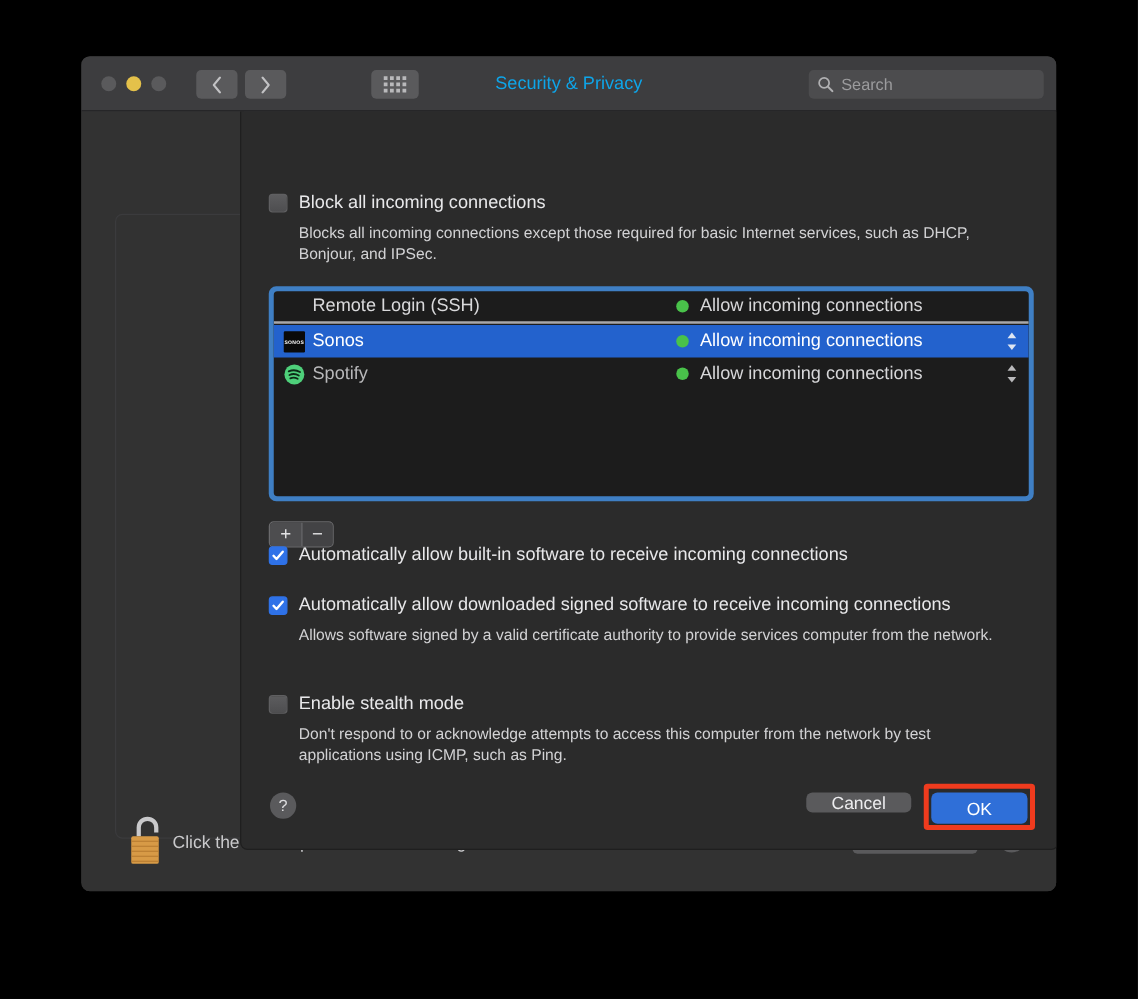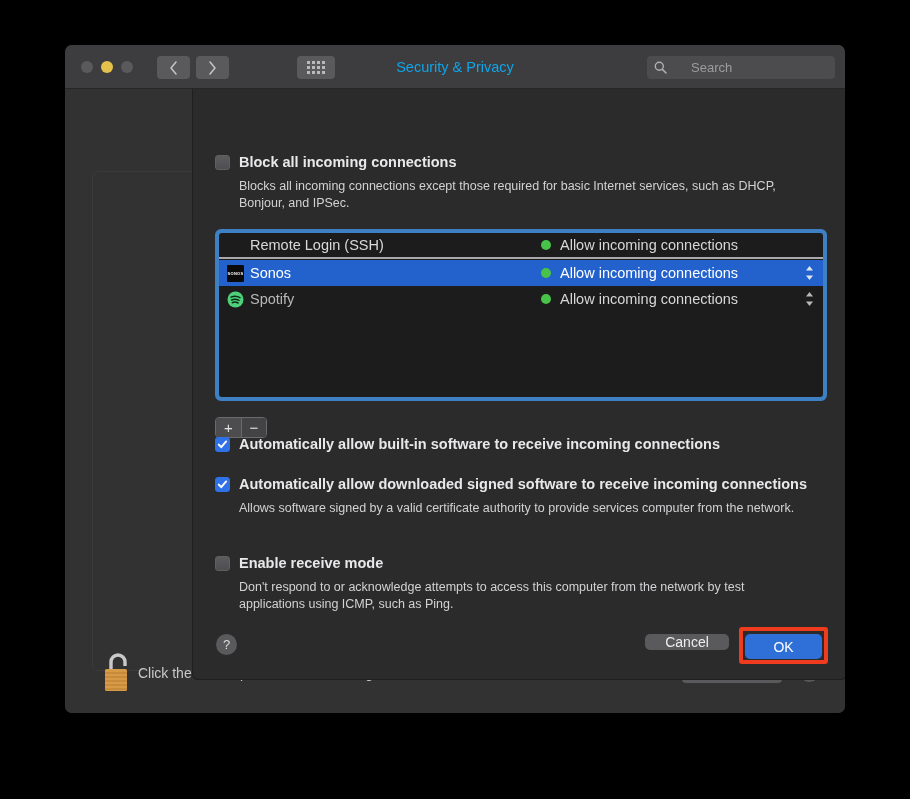--- a/index.html
+++ b/index.html
@@ -52,21 +52,21 @@
 
   .wintitle {
     position: absolute; left: 0; top: 0; width: 100%; height: 44px;
     display: flex; align-items: center; justify-content: center;
     color: #0ea5e9; font-size: 14.5px;
   }
   .searchbox {
     position: absolute; right: 10px; top: 11px;
     width: 188px; height: 23px;
     background: #4c4c4e; border-radius: 4px;
-    display: flex; align-items: center; padding-left: 7px; gap: 24px;
+    display: flex; align-items: center; padding-left: 7px; gap: 6px;
   }
   .searchbox .ph { color: #9c9c9e; font-size: 13px; }
 
   
   .backpane {
     position: absolute; left: 0; top: 44px;
     width: 780px; height: 624px;
     background: #323232;
   }
   .backpane-inner {
@@ -109,21 +109,21 @@
     width: 655px; height: 591px;
     background: #2b2b2b;
     border-bottom-left-radius: 6px;
     border-bottom-right-radius: 6px;
     border-left: 1px solid #1f1f1f;
     border-right: 1px solid #1f1f1f;
     border-bottom: 1px solid #1f1f1f;
   }
 
   
-  .chk-row { position: absolute; display: flex; align-items: flex-start; font-weight: bold; }
+  .chk-row { position: absolute; display: flex; align-items: flex-start; }
   .cbox {
     width: 15px; height: 15px; border-radius: 3px;
     flex: 0 0 15px;
     margin-right: 9px;
   }
   .cbox.off {
     background: linear-gradient(#5c5c5e, #4e4e50);
     border: 1px solid #5f5f61;
   }
   .cbox.on {
@@ -393,21 +393,21 @@
         <svg width="11" height="11" viewBox="0 0 11 11">
           <path d="M1.8 5.6 L4.2 8.2 L9.2 2.4" fill="none" stroke="#ffffff" stroke-width="1.9" stroke-linecap="round" stroke-linejoin="round"></path>
         </svg>
       </div>
       <span class="chk-label">Automatically allow downloaded signed software to receive incoming connections</span>
     </div>
     <div class="desc" style="left:46px; top:411px; width:562px;">Allows software signed by a valid certificate authority to provide services computer from the network.</div>
 
     <div class="chk-row" style="left:22px; top:467px;">
       <div class="cbox off"></div>
-      <span class="chk-label">Enable receive mode</span>
+      <span class="chk-label">Enable stealth mode</span>
     </div>
     <div class="desc" style="left:46px; top:490px; width:568px;">Don't respond to or acknowledge attempts to access this computer from the network by test applications using ICMP, such as Ping.</div>
 
     <div class="help-circle sheet-help">?</div>
     <button class="cancel-btn">Cancel</button>
     <div class="ok-highlight"></div>
     <button class="ok-btn">OK</button>
 
   </div>
 </div>

